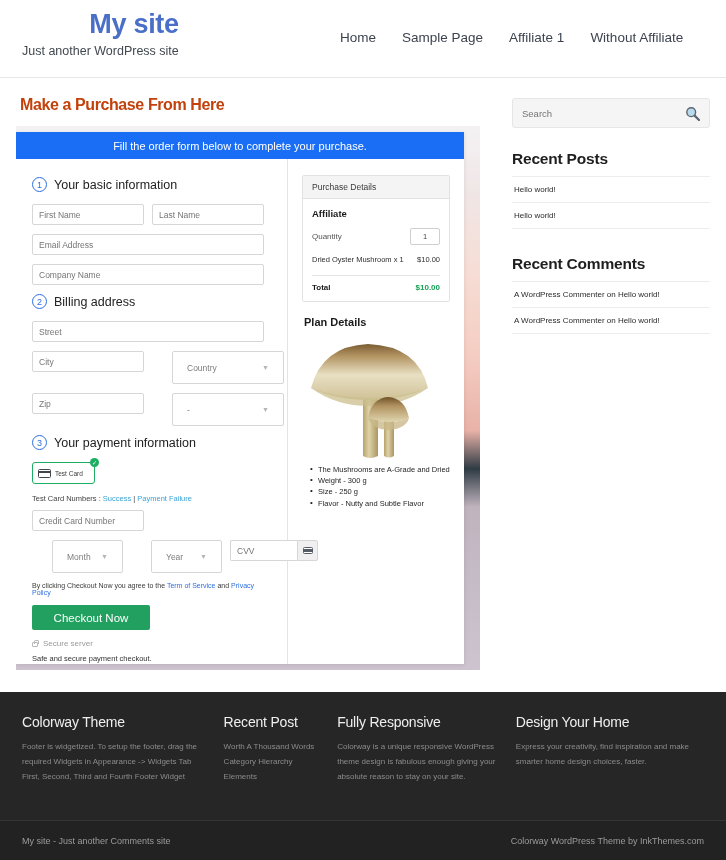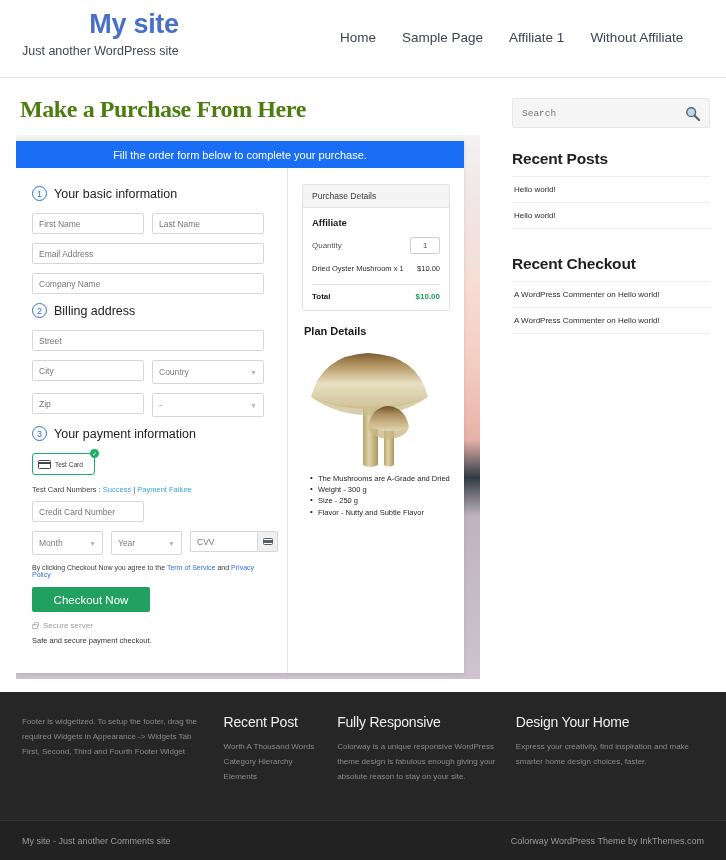--- a/index.html
+++ b/index.html
@@ -52,26 +52,25 @@
   
   .page-wrap {
     display: flex;
     padding: 0;
     height: 614px;
   }
   .content-col { width: 500px; padding: 18px 0 0 20px; }
   .sidebar-col { width: 226px; padding: 20px 16px 0 12px; }
 
   .page-title {
-    font-size: 24px;
+    font-size: 16px;
     font-weight: bold;
-    color: #4d7c0f;
+    color: #c2410c;
     letter-spacing: -0.4px;
     margin-bottom: 12px;
-    font-family: Liberation Serif, serif;
   }
 
   
   .order-band {
     position: relative;
     width: 464px;
     height: 544px;
     margin-left: -4px;
     background:
       linear-gradient(180deg,
@@ -132,24 +131,24 @@
     font-size: 8.5px;
     color: #5c5c5c;
     padding: 0 6px;
     display: flex; align-items: center;
     font-family: "Liberation Sans", sans-serif;
     width: 100%;
   }
   .fld.half { width: 112px; flex: 0 0 112px; }
   .fld.full { width: 232px; }
   .sel {
-    height: 24px; width: 112px; flex: 0 0 112px;
+    height: 33px; width: 112px; flex: 0 0 112px;
     border: 1px solid #d6d6d6; border-radius: 2px; background: #fff;
-    font-size: 8.5px; color: #7d7d7d; padding: 0 6px;
-    display: flex; align-items: center; justify-content: space-between;
+    font-size: 8.5px; color: #7d7d7d; padding: 0 14px;
+    display: flex; align-items: center; justify-content: space-between; margin-left: 20px;
   }
   .sel .chev { font-size: 7px; color: #b5b5b5; }
 
   
   .testcard {
     position: relative;
     width: 63px; height: 22px;
     border: 1.5px solid #1eae63; border-radius: 3px;
     display: flex; align-items: center; gap: 4px;
     padding: 0 5px; margin-bottom: 10px;
@@ -245,21 +244,21 @@
 
   
   .search-box {
     display: flex; align-items: center; justify-content: space-between;
     height: 30px; background: #f5f5f5; border: 1px solid #e6e6e6;
     border-radius: 3px; padding: 0 9px; margin-bottom: 22px;
   }
   .search-input {
     border: none; background: transparent; outline: none;
     font-size: 9.5px; color: #757575; flex: 1;
-    font-family: Liberation Mono, monospace;
+    font-family: Liberation Sans, sans-serif;
   }
   .widget-title {
     font-size: 15.5px; font-weight: bold; color: #1f1f1f;
     letter-spacing: -0.2px; padding-bottom: 8px;
   }
   .widget-list { list-style: none; }
   .widget-list li {
     border-top: 1px solid #ededed;
     padding: 8px 2px;
     font-size: 8px; color: #2a2a2a;
@@ -484,30 +483,31 @@
     </div>
 
     <div class="widget-title">Recent Posts</div>
     <ul class="widget-list">
       <li>Hello world!</li>
       <li>Hello world!</li>
     </ul>
 
     <div class="widget-gap"></div>
 
-    <div class="widget-title">Recent Checkout</div>
+    <div class="widget-title">Recent Comments</div>
     <ul class="widget-list">
       <li>A WordPress Commenter on Hello world!</li>
       <li>A WordPress Commenter on Hello world!</li>
     </ul>
   </aside>
 </div>
 
 <footer class="footer-main">
   <div class="f-col c1">
+    <div class="f-title">Colorway Theme</div>
     <div class="f-text">Footer is widgetized. To setup the footer, drag the required Widgets in Appearance -&gt; Widgets Tab First, Second, Third and Fourth Footer Widget</div>
   </div>
   <div class="f-col c2">
     <div class="f-title">Recent Post</div>
     <ul class="f-list">
       <li>Worth A Thousand Words</li>
       <li>Category Hierarchy</li>
       <li>Elements</li>
     </ul>
   </div>

